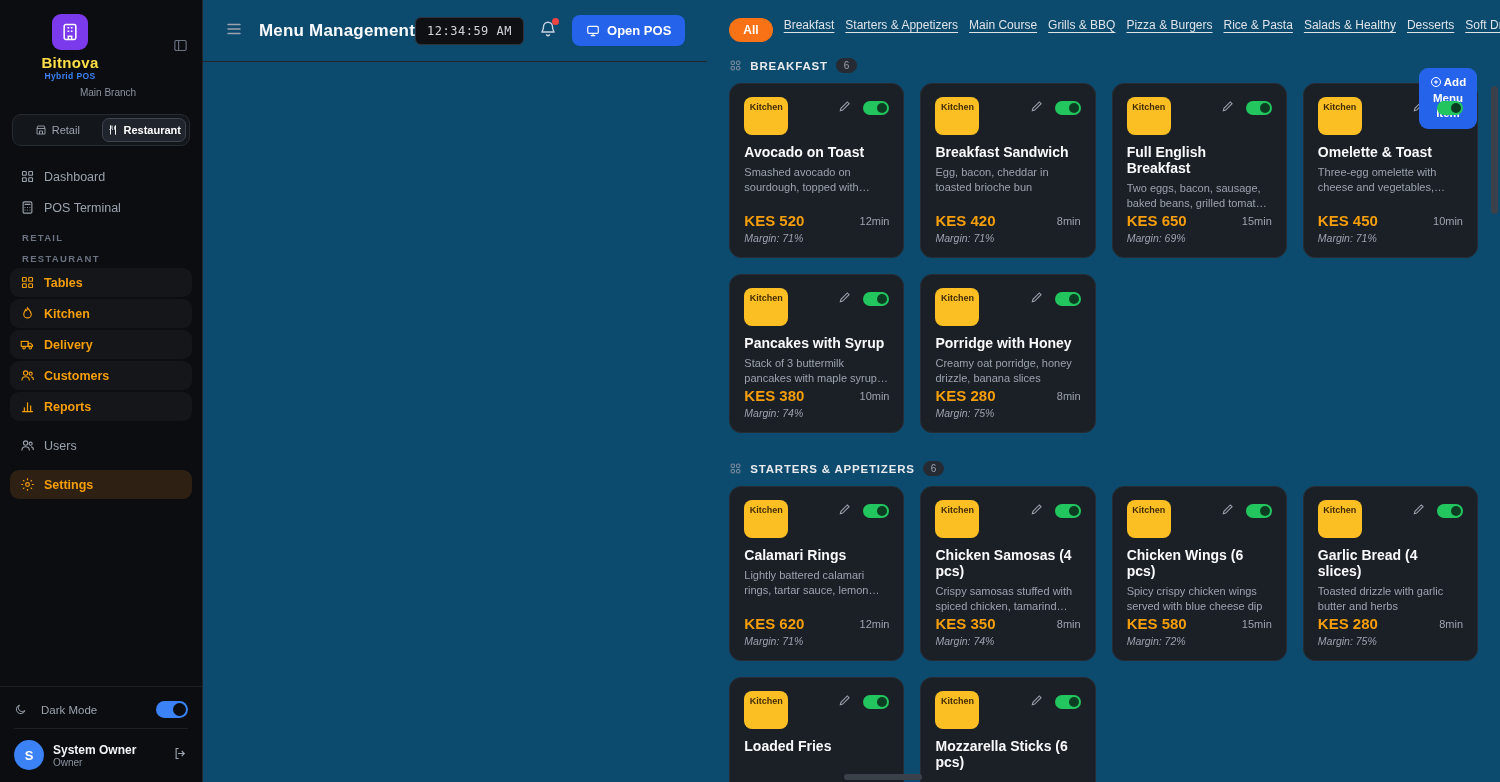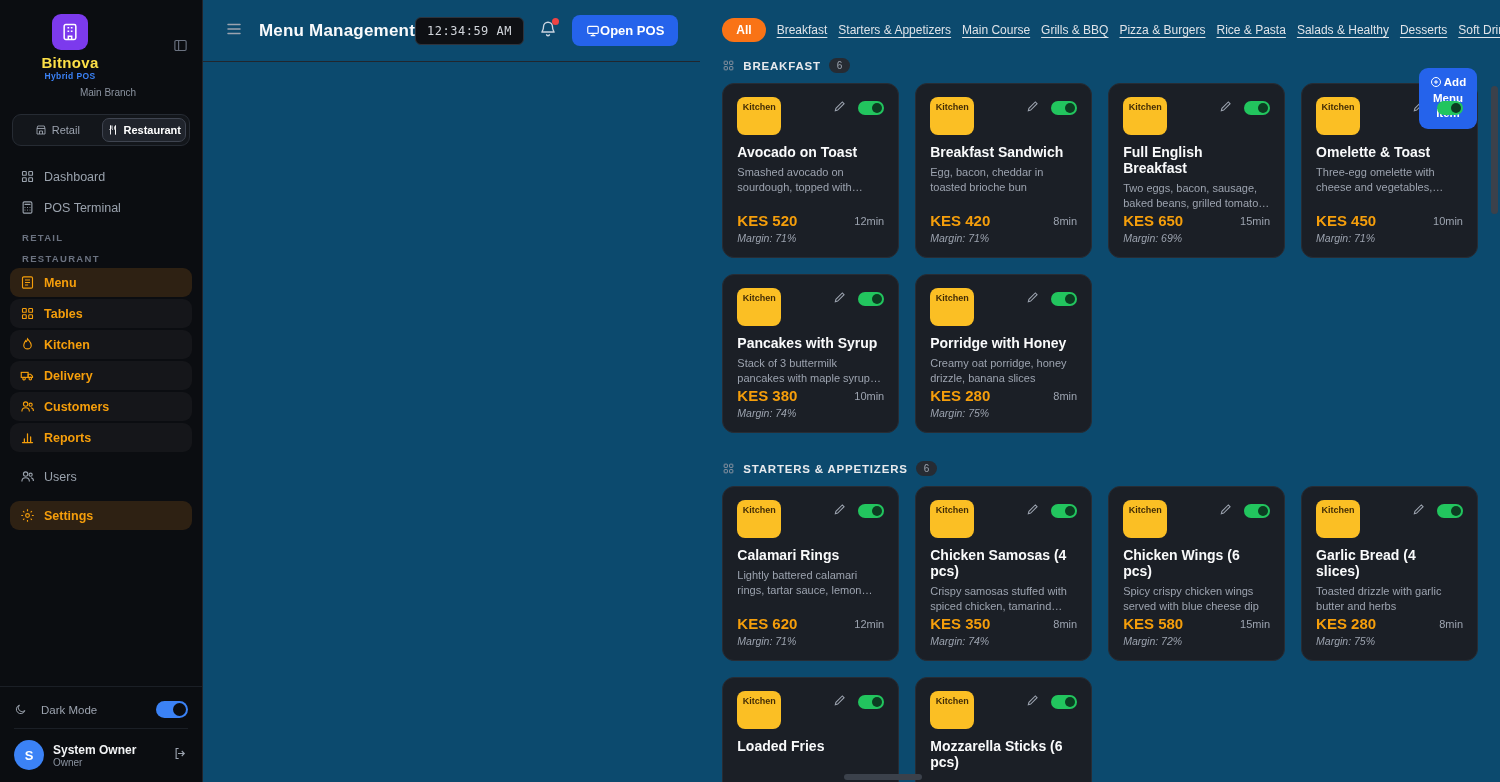--- a/index.html
+++ b/index.html
@@ -55,26 +55,26 @@
   .topbar { height:62px; display:flex; align-items:center; padding:0 22px; border-bottom:1px solid #21262e; flex:none; }
   .hamburger { color:#9ca3af; margin-right:16px; }
   .hamburger svg { width:18px; height:18px; }
   .page-title { font-size:17px; font-weight:bold; color:#f9fafb; letter-spacing:.2px; }
   .topbar-right { margin-left:auto; display:flex; align-items:center; gap:15px; }
   .clock-box { font-family:"DejaVu Sans Mono", monospace; font-size:12px; color:#d1d5db;
     background:#0e1014; border:1px solid #2e333c; border-radius:6px; padding:6px 11px; letter-spacing:.5px; }
   .bell-wrap { position:relative; color:#cbd5e1; }
   .bell-wrap svg { width:18px; height:18px; }
   .bell-dot { position:absolute; top:-2px; right:-2px; width:7px; height:7px; background:#ef4444; border-radius:50%; }
-  .openpos-btn { display:flex; align-items:center; background:#2563eb; color:#fff;
+  .openpos-btn { display:flex; align-items:center; gap:7px; background:#2563eb; color:#fff;
     font-size:13px; font-weight:bold; border-radius:8px; padding:8px 14px; }
   .openpos-btn svg { width:14px; height:14px; }
 
   .content { flex:1; position:relative; overflow:hidden; }
-  .tabs-row { display:flex; align-items:center; gap:11px; padding:18px 100px 8px 22px; flex-wrap:nowrap; }
+  .tabs-row { display:flex; align-items:flex-start; gap:11px; padding:18px 100px 8px 22px; flex-wrap:nowrap; }
   .tab { font-size:12px; color:#dfe3e8; text-decoration:underline; text-underline-offset:3px; white-space:nowrap; }
   .tab-all { background:#f97316; color:#fff; font-size:12px; font-weight:bold; border-radius:999px;
     padding:5px 14px; text-decoration:none; }
   .tab-plus { width:24px; height:22px; border-radius:6px; background:#1f242c; color:#9ca3af;
     display:flex; align-items:center; justify-content:center; font-size:14px; }
   .add-item-btn { position:absolute; top:68px; right:23px; width:58px; background:#2563eb; color:#fff;
     border-radius:9px; padding:7px 6px; font-size:11.5px; font-weight:bold; text-align:center; line-height:1.35; }
   .add-item-btn svg { width:12px; height:12px; vertical-align:-2px; margin-right:2px; }
 
   .section-head { display:flex; align-items:center; gap:8px; padding:8px 22px 10px; }
@@ -159,27 +159,20 @@
         <svg viewBox="0 0 24 24" fill="none" stroke="currentColor" stroke-width="1.8" stroke-linecap="round">
             <rect x="5" y="3" width="14" height="18" rx="2"></rect>
             <path d="M8 7h8M8 12h.01M12 12h.01M16 12h.01M8 16h.01M12 16h.01M16 16h.01"></path>
           </svg>
         <span>POS Terminal</span>
       </div>
 
       <div class="nav-label">RETAIL</div>
       <div class="nav-label">RESTAURANT</div>
 
-      <div class="nav-item rest active">
-        <svg viewBox="0 0 24 24" fill="none" stroke="currentColor" stroke-width="1.8">
-            <rect x="4" y="3" width="16" height="18" rx="2"></rect>
-            <path d="M8 8h8M8 12h8M8 16h5"></path>
-          </svg>
-        <span>Menu</span>
-      </div>
       <div class="nav-item rest">
         <svg viewBox="0 0 24 24" fill="none" stroke="currentColor" stroke-width="1.8">
             <rect x="4" y="4" width="6" height="6" rx="1"></rect>
             <rect x="14" y="4" width="6" height="6" rx="1"></rect>
             <rect x="4" y="14" width="6" height="6" rx="1"></rect>
             <rect x="14" y="14" width="6" height="6" rx="1"></rect>
           </svg>
         <span>Tables</span>
       </div>
       <div class="nav-item rest">

